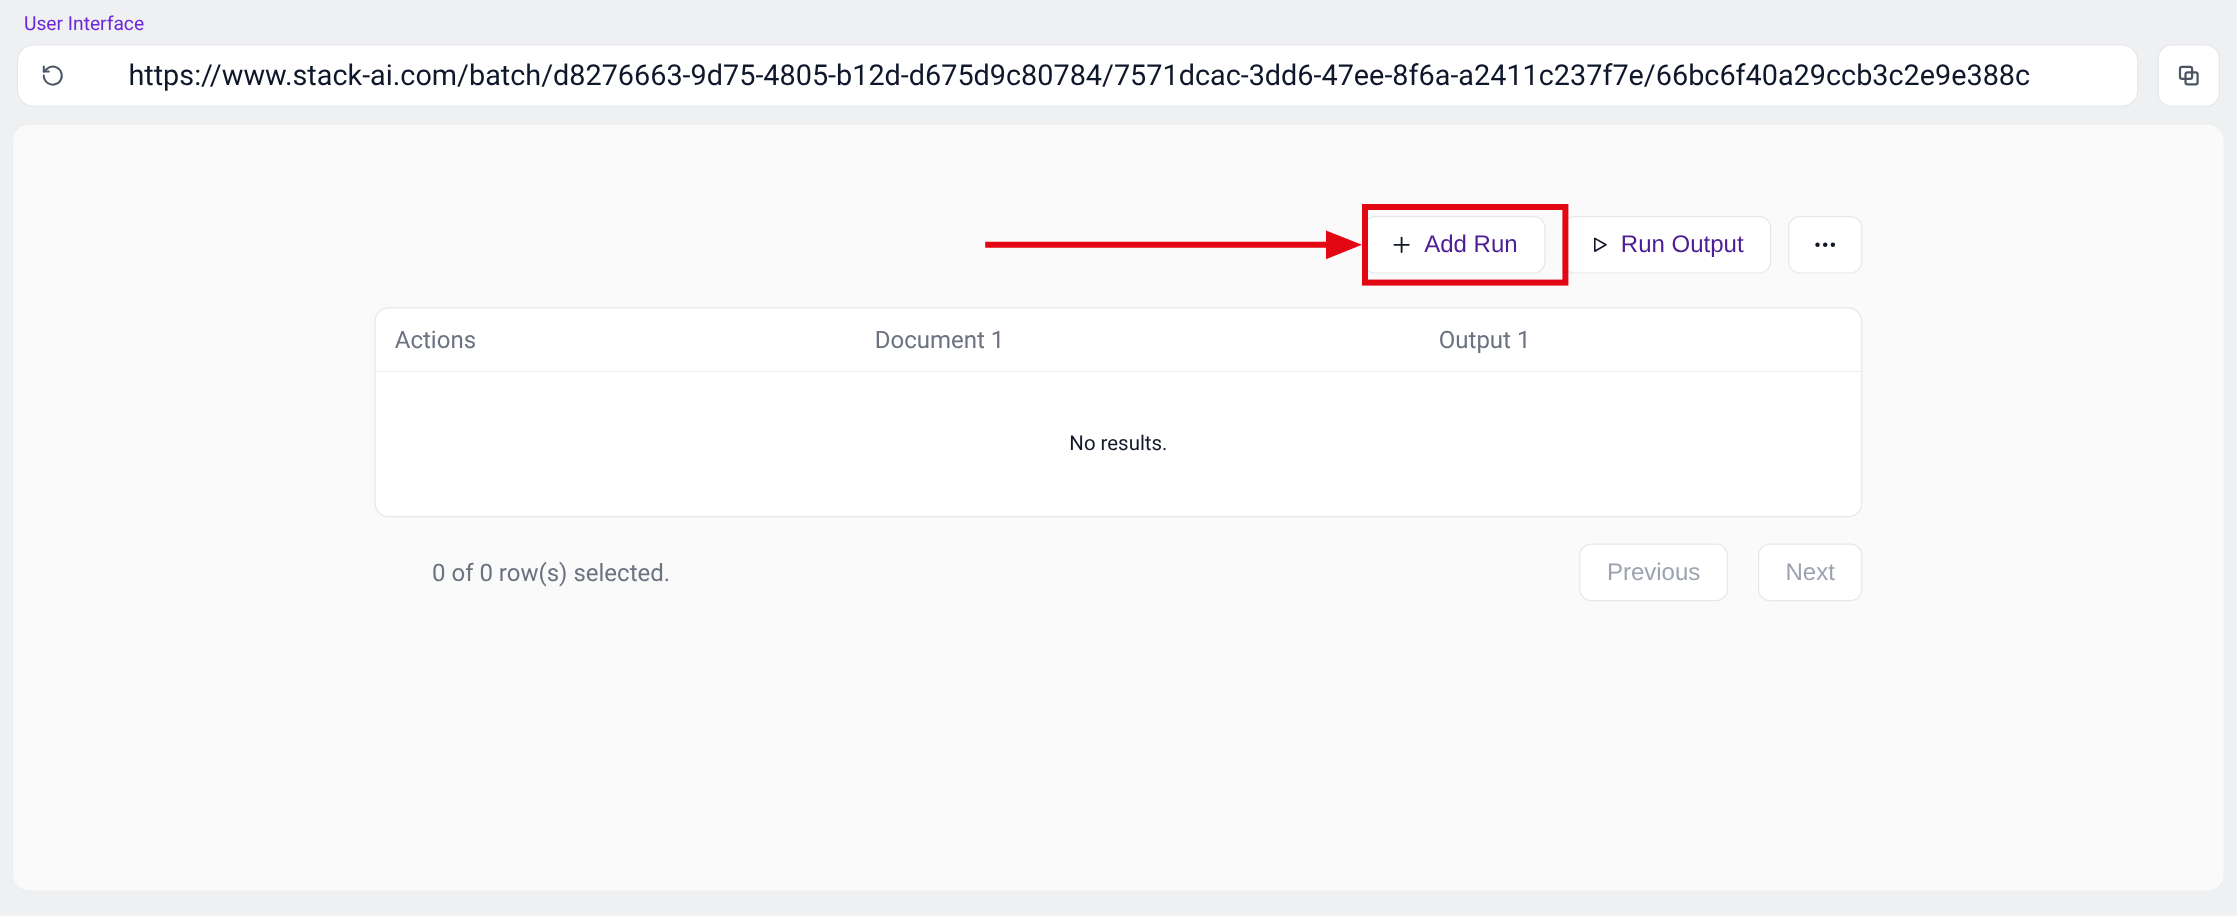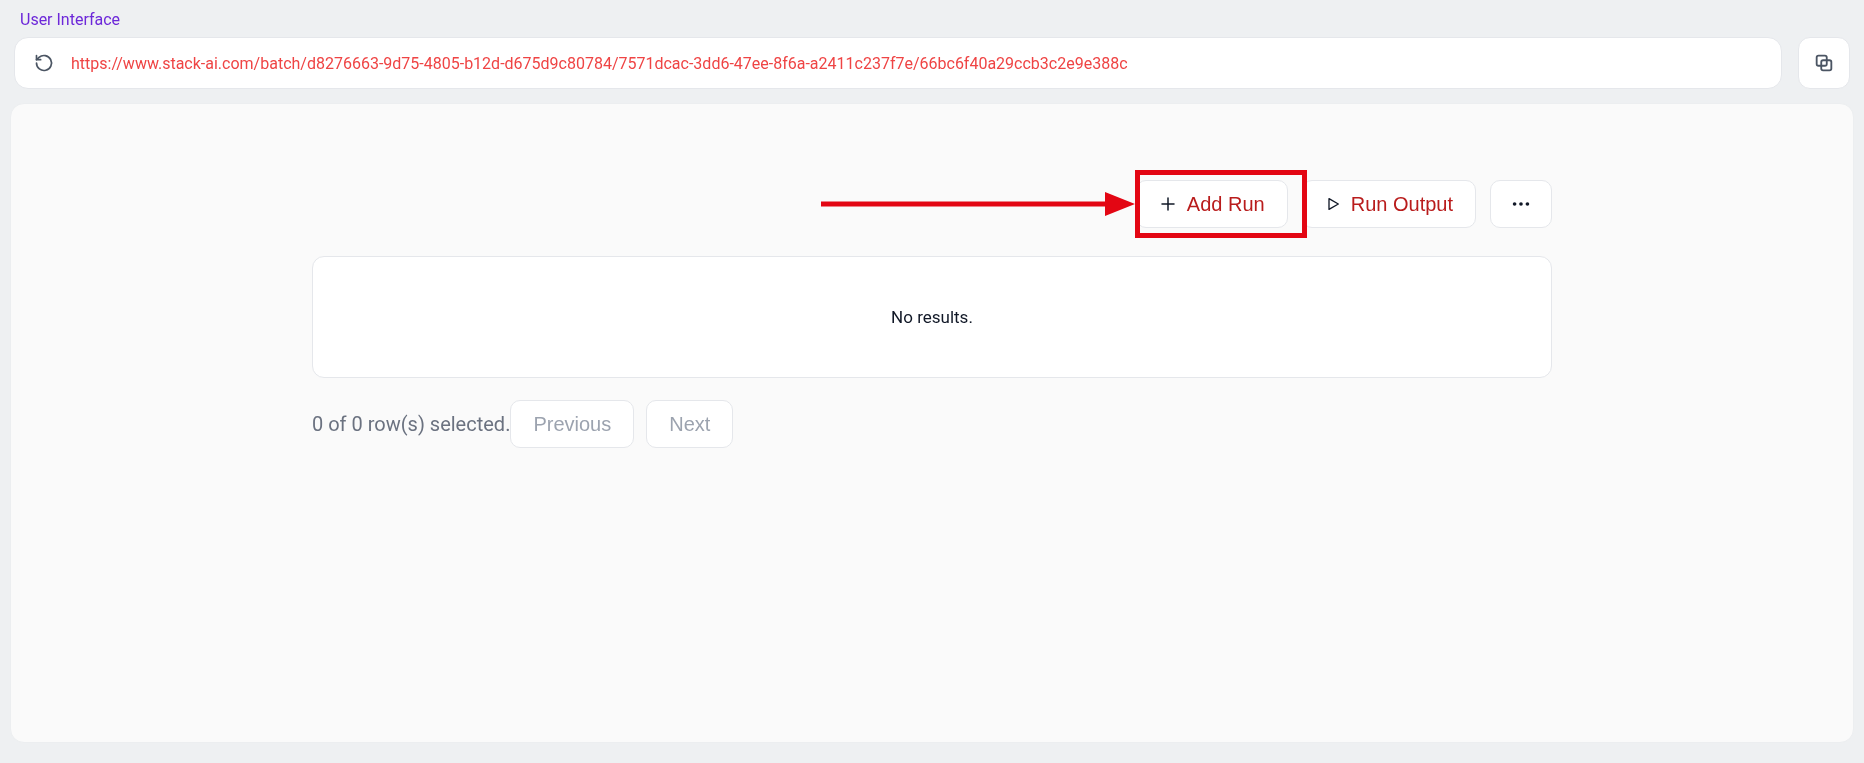--- a/index.html
+++ b/index.html
@@ -27,25 +27,26 @@
       display: flex;
       align-items: center;
       background: #ffffff;
       border: 1px solid #e5e7eb;
       border-radius: 14px;
       height: 52px;
       padding: 0 18px;
       gap: 16px;
     }
     .url-text {
-      font-size: 16px;
-      color: #ef4444;
+      font-size: 24px;
+      color: #0f172a;
       white-space: nowrap;
       overflow: hidden;
       text-overflow: ellipsis;
+      margin-left: 36px;
     }
     .icon-btn-square {
       flex: 0 0 auto;
       width: 52px;
       height: 52px;
       background: #ffffff;
       border: 1px solid #e5e7eb;
       border-radius: 12px;
       display: inline-flex;
       align-items: center;
@@ -84,21 +85,21 @@
     .btn {
       display: inline-flex;
       align-items: center;
       gap: 10px;
       background: #ffffff;
       border: 1px solid #e5e7eb;
       border-radius: 10px;
       height: 48px;
       padding: 0 22px;
       font-size: 20px;
-      color: #b91c1c;
+      color: #4c1d95;
       cursor: pointer;
     }
     .btn.square { width: 62px; padding: 0; justify-content: center; }
     .highlight-box {
       position: absolute;
       border: 5px solid #e30613;
       pointer-events: none;
     }
     .arrow-svg { position: absolute; pointer-events: none; }
     .table-card {
@@ -123,27 +124,29 @@
       align-items: center;
       justify-content: center;
     }
     .no-results {
       font-size: 17px;
       color: #111827;
     }
     .footer-row {
       display: flex;
       align-items: center;
+      justify-content: space-between;
       margin-top: 22px;
+      margin-left: 48px;
     }
     .sel-text {
       font-size: 20px;
       color: #6b7280;
     }
-    .pager { display: flex; gap: 12px; }
+    .pager { display: flex; gap: 25px; }
     .btn.ghost {
       color: #9ca3af;
       cursor: default;
     }
   </style>
 </head>
 <body>
 
 <div class="page-label">User Interface</div>
 
@@ -202,20 +205,25 @@
             <circle cx="12" cy="12" r="2"></circle>
             <circle cx="19" cy="12" r="2"></circle>
           </svg>
         </span>
       </button>
 
       <div class="highlight-box" style="left: 822.766px; top: -10px; width: 171.844px; height: 68px;"></div>
     </div>
 
     <div class="table-card">
+      <div class="table-head">
+        <div class="th">Actions</div>
+        <div class="th">Document 1</div>
+        <div class="th">Output 1</div>
+      </div>
       <div class="table-body">
         <span class="no-results">No results.</span>
       </div>
     </div>
 
     <div class="footer-row">
       <div class="sel-text">0 of 0 row(s) selected.</div>
       <div class="pager">
         <button class="btn ghost">Previous</button>
         <button class="btn ghost">Next</button>

